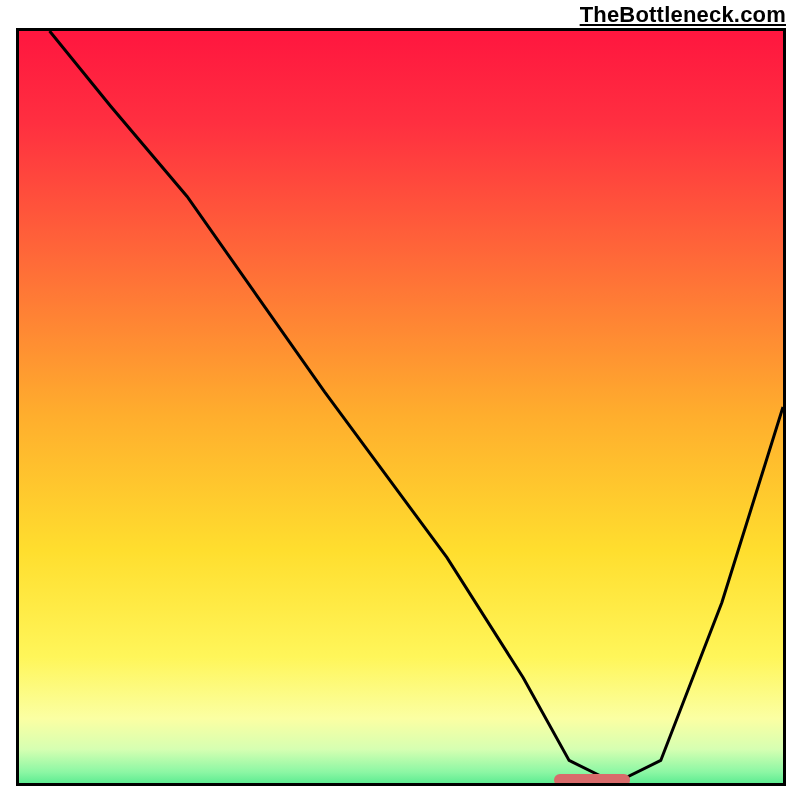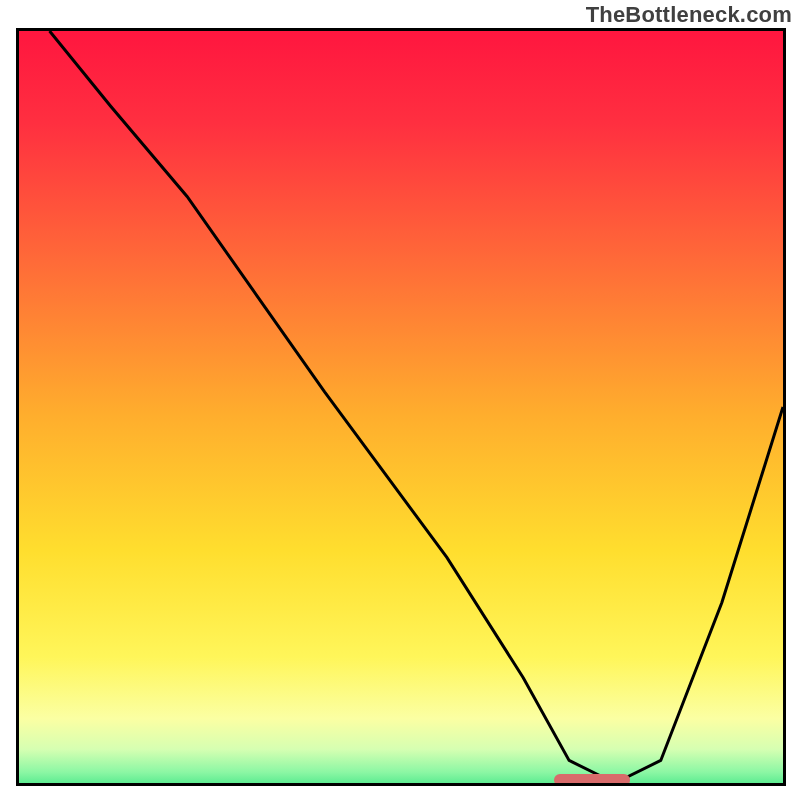--- a/index.html
+++ b/index.html
@@ -12,25 +12,26 @@
     overflow: hidden;
   }
   .frame {
     position: relative;
     width: 800px;
     height: 800px;
   }
   .watermark {
     position: absolute;
     top: 2px;
-    right: 8px;
+    right: 14px;
     font-size: 22px;
     font-weight: 600;
-    color: #404040;
+    color: #000000;
     letter-spacing: 0.2px;
+    text-decoration: underline;
   }
   .plot-outer {
     position: absolute;
     left: 16px;
     top: 28px;
     width: 770px;
     height: 758px;
     border: 3px solid #000;
     box-sizing: border-box;
     overflow: hidden;

